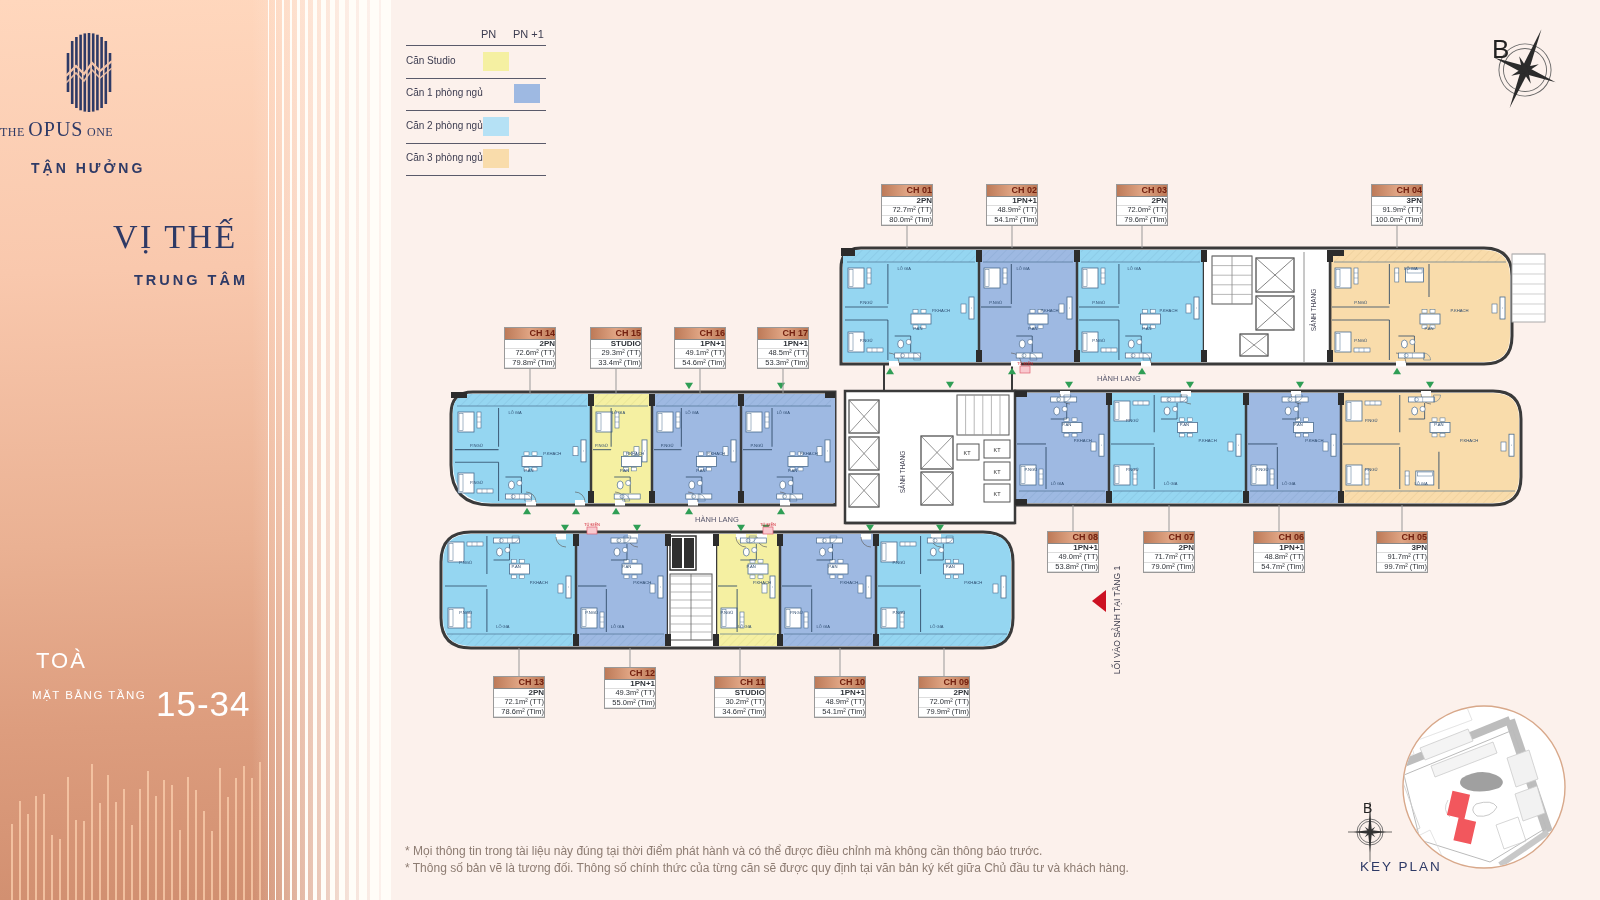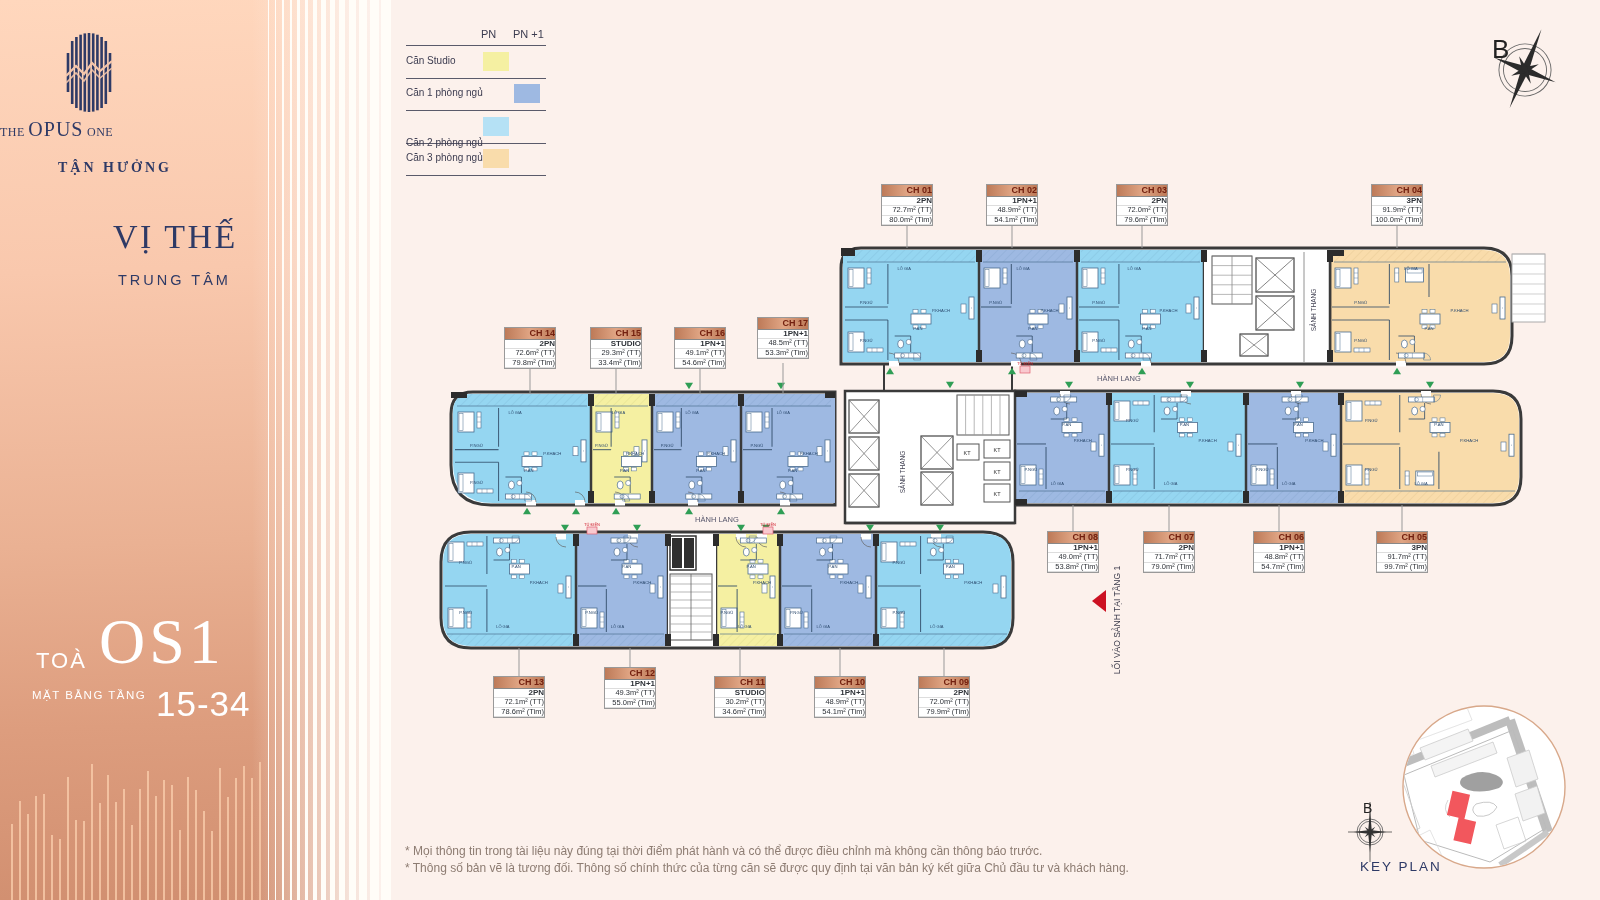--- a/index.html
+++ b/index.html
@@ -79,50 +79,49 @@
       <line x1="97.4" y1="34.7" x2="97.4" y2="110.3" stroke="#2e3a66" stroke-width="2.6"></line>
       <line x1="101.6" y1="37.0" x2="101.6" y2="108.0" stroke="#2e3a66" stroke-width="2.6"></line>
       <line x1="105.8" y1="41.0" x2="105.8" y2="104.0" stroke="#2e3a66" stroke-width="2.6"></line>
       <line x1="110.0" y1="53.0" x2="110.0" y2="92.0" stroke="#2e3a66" stroke-width="2.6"></line>
       <polyline points="66,76 76,66 84,74 92,63 100,71 112,61" fill="none" stroke="#f5c6ab" stroke-width="2.2"></polyline>
       <polyline points="66,83 76,73 84,81 92,70 100,78 112,68" fill="none" stroke="#f5c6ab" stroke-width="1.6" opacity="0.9"></polyline>
     </svg>
 
 <div style="position:absolute;left:0px;top:118px;width:178px;text-align:left;color:#2e3a66;font-family:'Liberation Serif',serif;font-size:12px;letter-spacing:0.5px;white-space:nowrap">THE <span style="font-size:20px;letter-spacing:1px">OPUS</span> ONE</div>
 
-<div style="position:absolute;left:58px;top:160px;color:#2e3a66;font-family:Liberation Serif, serif;font-weight:bold;font-size:14px;letter-spacing:3px">TẬN HƯỞNG</div>
+<div style="position:absolute;left:31px;top:160px;color:#2e3a66;font-family:Liberation Sans, sans-serif;font-weight:bold;font-size:14px;letter-spacing:3px">TẬN HƯỞNG</div>
 
 
 <div style="position:absolute;left:113px;top:218px;color:#2e3a66;font-family:'Liberation Serif',serif;font-size:34px;letter-spacing:2.5px">VỊ THẾ</div>
 
-<div style="position:absolute;left:118px;top:272px;color:#2e3a66;font-family:'Liberation Sans',sans-serif;font-weight:normal;font-size:14.5px;letter-spacing:3px">TRUNG TÂM</div>
+<div style="position:absolute;left:134px;top:272px;color:#2e3a66;font-family:'Liberation Sans',sans-serif;font-weight:bold;font-size:14.5px;letter-spacing:3px">TRUNG TÂM</div>
 
 <div style="position:absolute;left:36px;top:648px;color:#fff;font-family:'Liberation Sans',sans-serif;font-size:22px;letter-spacing:2px">TOÀ</div>
-<div style="position:absolute;left:99px;top:605px;color:#fff;font-family:'Liberation Serif',serif;font-size:64px;letter-spacing:4px">OS1</div>
 
 <div style="position:absolute;left:32px;top:689px;color:#fff;font-family:'Liberation Sans',sans-serif;font-size:11.5px;letter-spacing:1.5px">MẶT BẰNG TẦNG</div>
 <div style="position:absolute;left:156px;top:684px;color:#fff;font-family:'Liberation Sans',sans-serif;font-size:35px;letter-spacing:1px">15-34</div>
 </div>
 
 <div id="legend">
 <div style="position:absolute;left:75px;top:-17px;font-size:11px;color:#3c3c50">PN</div>
 <div style="position:absolute;left:107px;top:-17px;font-size:11px;color:#3c3c50;white-space:nowrap">PN +1</div>
 <div class="lrow" style="top:0px"></div>
 <div class="lrow" style="top:33px"></div>
 <div class="lrow" style="top:65px"></div>
 <div class="lrow" style="top:98px"></div>
 <div class="lrow" style="top:130px"></div>
 
 <div class="ltxt" style="top:10px">Căn Studio</div>
 <div style="position:absolute;left:77px;top:7px;width:26px;height:19px;background:#f5f0a2"></div>
 
 <div class="ltxt" style="top:42px">Căn 1 phòng ngủ</div>
 <div style="position:absolute;left:108px;top:39px;width:26px;height:19px;background:#9eb9e2"></div>
 
-<div class="ltxt" style="top:92px">Căn 2 phòng ngủ</div>
+<div class="ltxt" style="top:75px">Căn 2 phòng ngủ</div>
 <div style="position:absolute;left:77px;top:72px;width:26px;height:19px;background:#b5e1f5"></div>
 
 <div class="ltxt" style="top:107px">Căn 3 phòng ngủ</div>
 <div style="position:absolute;left:77px;top:104px;width:26px;height:19px;background:#f9dcab"></div>
 </div>
 
 <svg width="1600" height="900" viewBox="0 0 1600 900" style="position:absolute;left:0;top:0">
 <defs>
 <pattern id="hb" width="6" height="6" patternUnits="userSpaceOnUse" patternTransform="rotate(45)">
   <rect width="6" height="6" fill="none"></rect>
@@ -1015,21 +1014,21 @@
     </div>
 </div>
 <div class="ulab" style="left:674px;top:327px">
 <div class="ulab-h">CH 16</div>
 <div class="ulab-b">
       <div>1PN+1</div>
       <div>49.1m² (TT)</div>
       <div>54.6m² (Tim)</div>
     </div>
 </div>
-<div class="ulab" style="left:757px;top:317px">
+<div class="ulab" style="left:757px;top:327px">
 <div class="ulab-h">CH 17</div>
 <div class="ulab-b">
       <div>1PN+1</div>
       <div>48.5m² (TT)</div>
       <div>53.3m² (Tim)</div>
     </div>
 </div>
 <div class="ulab" style="left:1047px;top:531px">
 <div class="ulab-h">CH 08</div>
 <div class="ulab-b">

